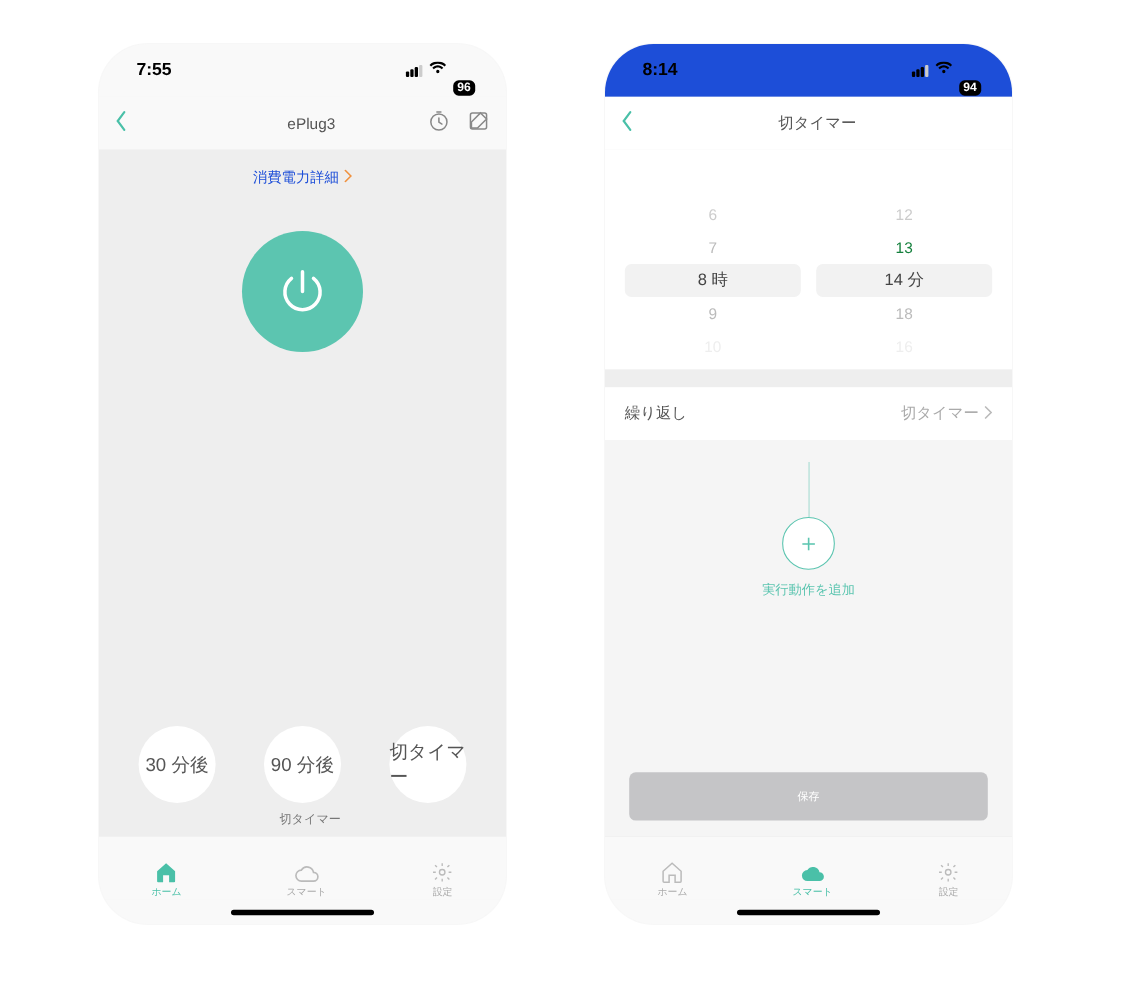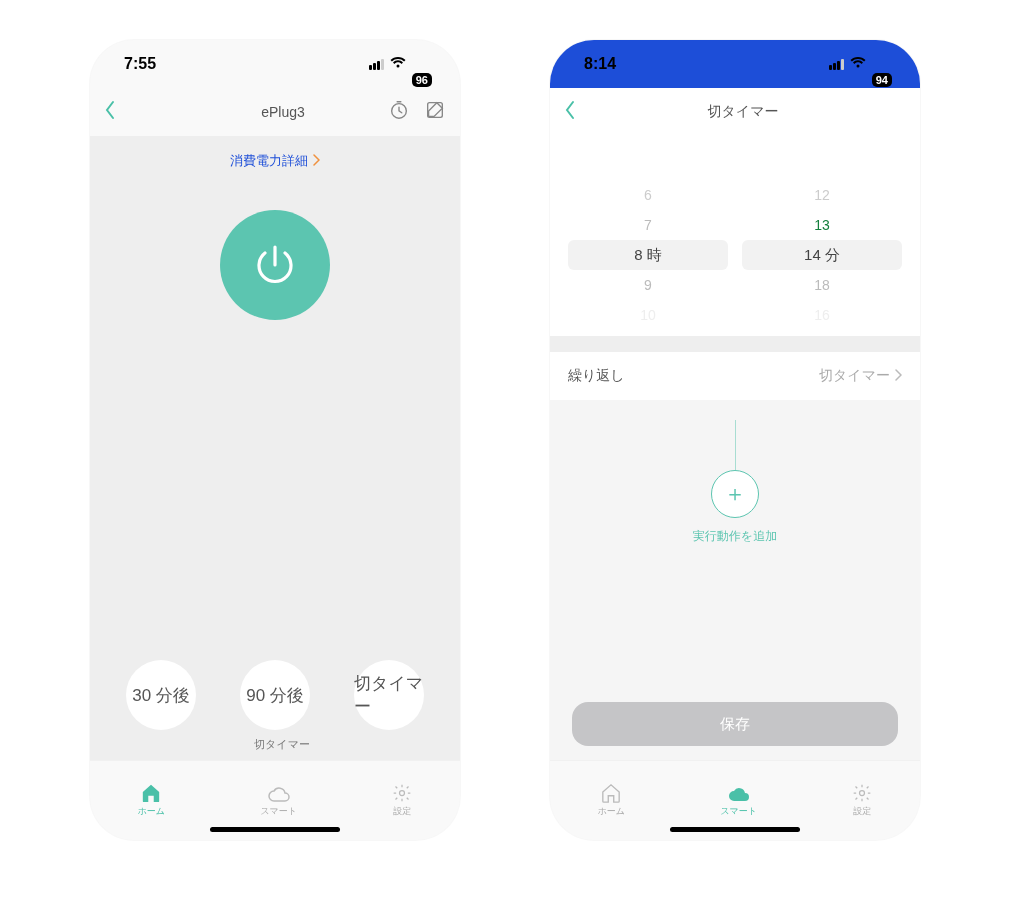--- a/index.html
+++ b/index.html
@@ -33,21 +33,21 @@
   .picker-col { flex: 1; text-align: center; }
   .picker-row { height: 30px; line-height: 30px; font-size: 14px; color: #ccc; }
   .picker-row.sel { background: #f2f2f2; border-radius: 6px; color: #444; font-size: 15px; }
   .section-gap { height: 16px; background: #eeeeee; }
   .list-row { background: #fff; height: 48px; display: flex; align-items: center; justify-content: space-between; padding: 0 18px; font-size: 14px; color: #555; }
   .list-row .val { color: #aaa; display: flex; align-items: center; gap: 4px; }
   .add-area { flex: 1; background: #f5f5f5; display: flex; flex-direction: column; align-items: center; padding-top: 20px; position: relative; }
   .add-area .line { width: 1px; height: 50px; background: #5cc5b0; opacity: 0.5; }
   .add-btn { width: 48px; height: 48px; border: 1px solid #5cc5b0; border-radius: 50%; display: flex; align-items: center; justify-content: center; color: #5cc5b0; font-size: 22px; background: #fff; }
   .add-label { color: #5cc5b0; font-size: 12px; margin-top: 10px; }
-  .save-btn { margin: 0 22px 14px; height: 44px; background: #c5c5c7; color: #fff; border-radius: 16px; display: flex; align-items: center; justify-content: center; font-size: 15px; }
+  .save-btn { margin: 0 22px 14px; height: 44px; background: #c5c5c7; color: #fff; border-radius: 6px; display: flex; align-items: center; justify-content: center; font-size: 10px; }
   .content2 { flex: 1; display: flex; flex-direction: column; background: #eeeeee; }
   .phone .header-plain { background: #f9f9f9; }
 </style>
 </head>
 <body>
 
 <div class="phone">
   <div class="status-bar header-plain">
     <span class="status-time">7:55</span>
     <div class="status-right">

